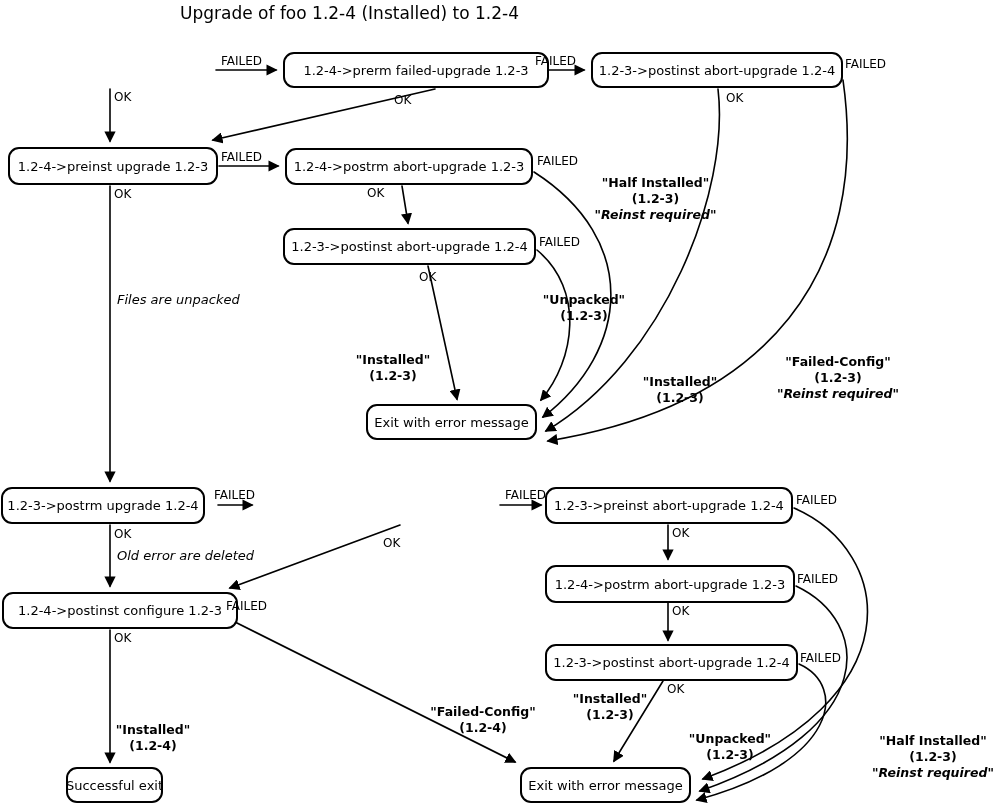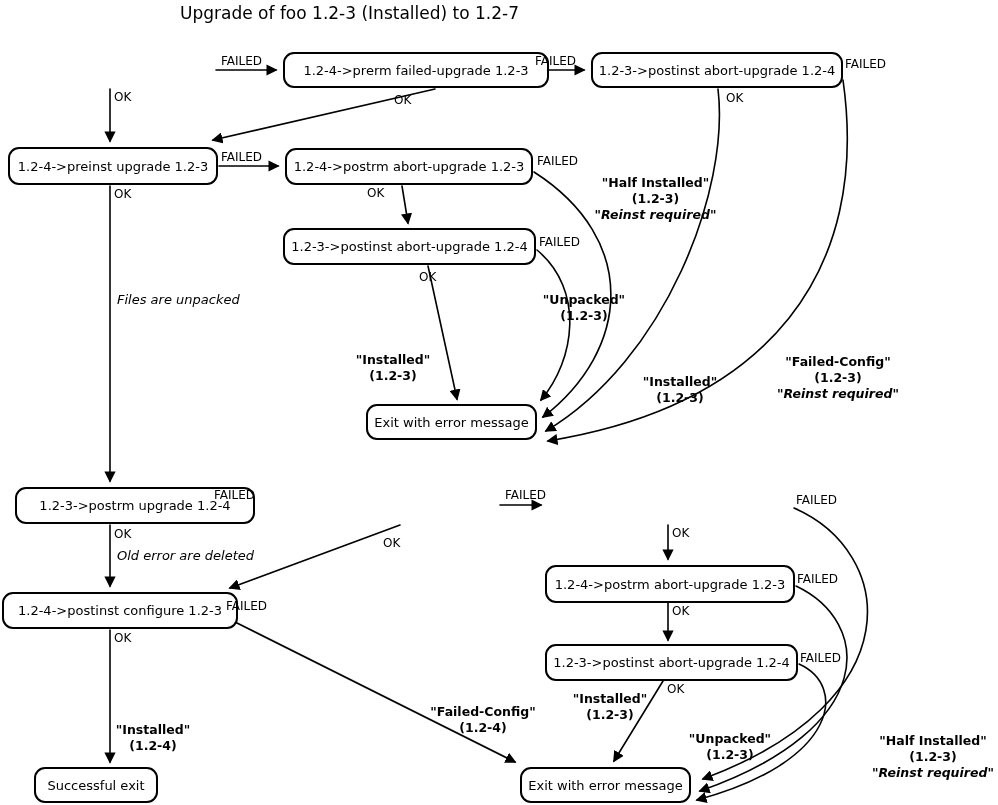--- a/index.html
+++ b/index.html
@@ -15,21 +15,21 @@
   .state{position:absolute;display:flex;flex-direction:column;align-items:center;
          font-size:12.5px;font-weight:bold;line-height:16px;text-align:center;
          white-space:nowrap;z-index:3}
   .state .ri{font-style:italic}
 </style>
 </head>
 <body>
 
 <div id="canvas">
 
-  <div id="title">Upgrade of foo 1.2-3 (Installed) to 1.2-7</div>
+  <div id="title">Upgrade of foo 1.2-4 (Installed) to 1.2-4</div>
 
   <svg class="edges" width="998" height="805">
     <defs>
       <marker id="arrow" viewBox="0 0 10 10" refX="8.5" refY="5" markerWidth="7" markerHeight="7" orient="auto-start-reverse">
         <path d="M0 0 L10 5 L0 10 z" fill="#000"></path>
       </marker>
     </defs>
     <g fill="none" stroke="#000" stroke-width="1.6" stroke-linecap="round">
       <path d="M 216 70 H 276" marker-end="url(#arrow)"></path>
       <path d="M 530 70 H 584" marker-end="url(#arrow)"></path>
@@ -69,33 +69,36 @@
     </div>
   <div class="node" style="left:285px;top:148px;width:248px;height:37px">
       <span>1.2-4-&gt;postrm abort-upgrade 1.2-3</span>
     </div>
   <div class="node" style="left:283px;top:228px;width:253px;height:37px">
       <span>1.2-3-&gt;postinst abort-upgrade 1.2-4</span>
     </div>
   <div class="node" style="left:366px;top:404px;width:171px;height:36px">
       <span>Exit with error message</span>
     </div>
-  <div class="node" style="left:15px;top:487px;width:240px;height:37px">
+  <div class="node" style="left:1px;top:487px;width:204px;height:37px">
       <span>1.2-3-&gt;postrm upgrade 1.2-4</span>
+    </div>
+  <div class="node" style="left:545px;top:487px;width:248px;height:37px">
+      <span>1.2-3-&gt;preinst abort-upgrade 1.2-4</span>
     </div>
   <div class="node" style="left:545px;top:565px;width:250px;height:38px">
       <span>1.2-4-&gt;postrm abort-upgrade 1.2-3</span>
     </div>
   <div class="node" style="left:545px;top:644px;width:253px;height:37px">
       <span>1.2-3-&gt;postinst abort-upgrade 1.2-4</span>
     </div>
   <div class="node" style="left:2px;top:592px;width:236px;height:37px">
       <span>1.2-4-&gt;postinst configure 1.2-3</span>
     </div>
-  <div class="node" style="left:34px;top:767px;width:124px;height:36px">
+  <div class="node" style="left:66px;top:767px;width:97px;height:36px">
       <span>Successful exit</span>
     </div>
   <div class="node" style="left:520px;top:767px;width:171px;height:36px">
       <span>Exit with error message</span>
     </div>
 
   <span class="el" style="left:221px;top:54px">FAILED</span>
   <span class="el" style="left:535px;top:54px">FAILED</span>
   <span class="el" style="left:845px;top:57px">FAILED</span>
   <span class="el" style="left:221px;top:150px">FAILED</span>

